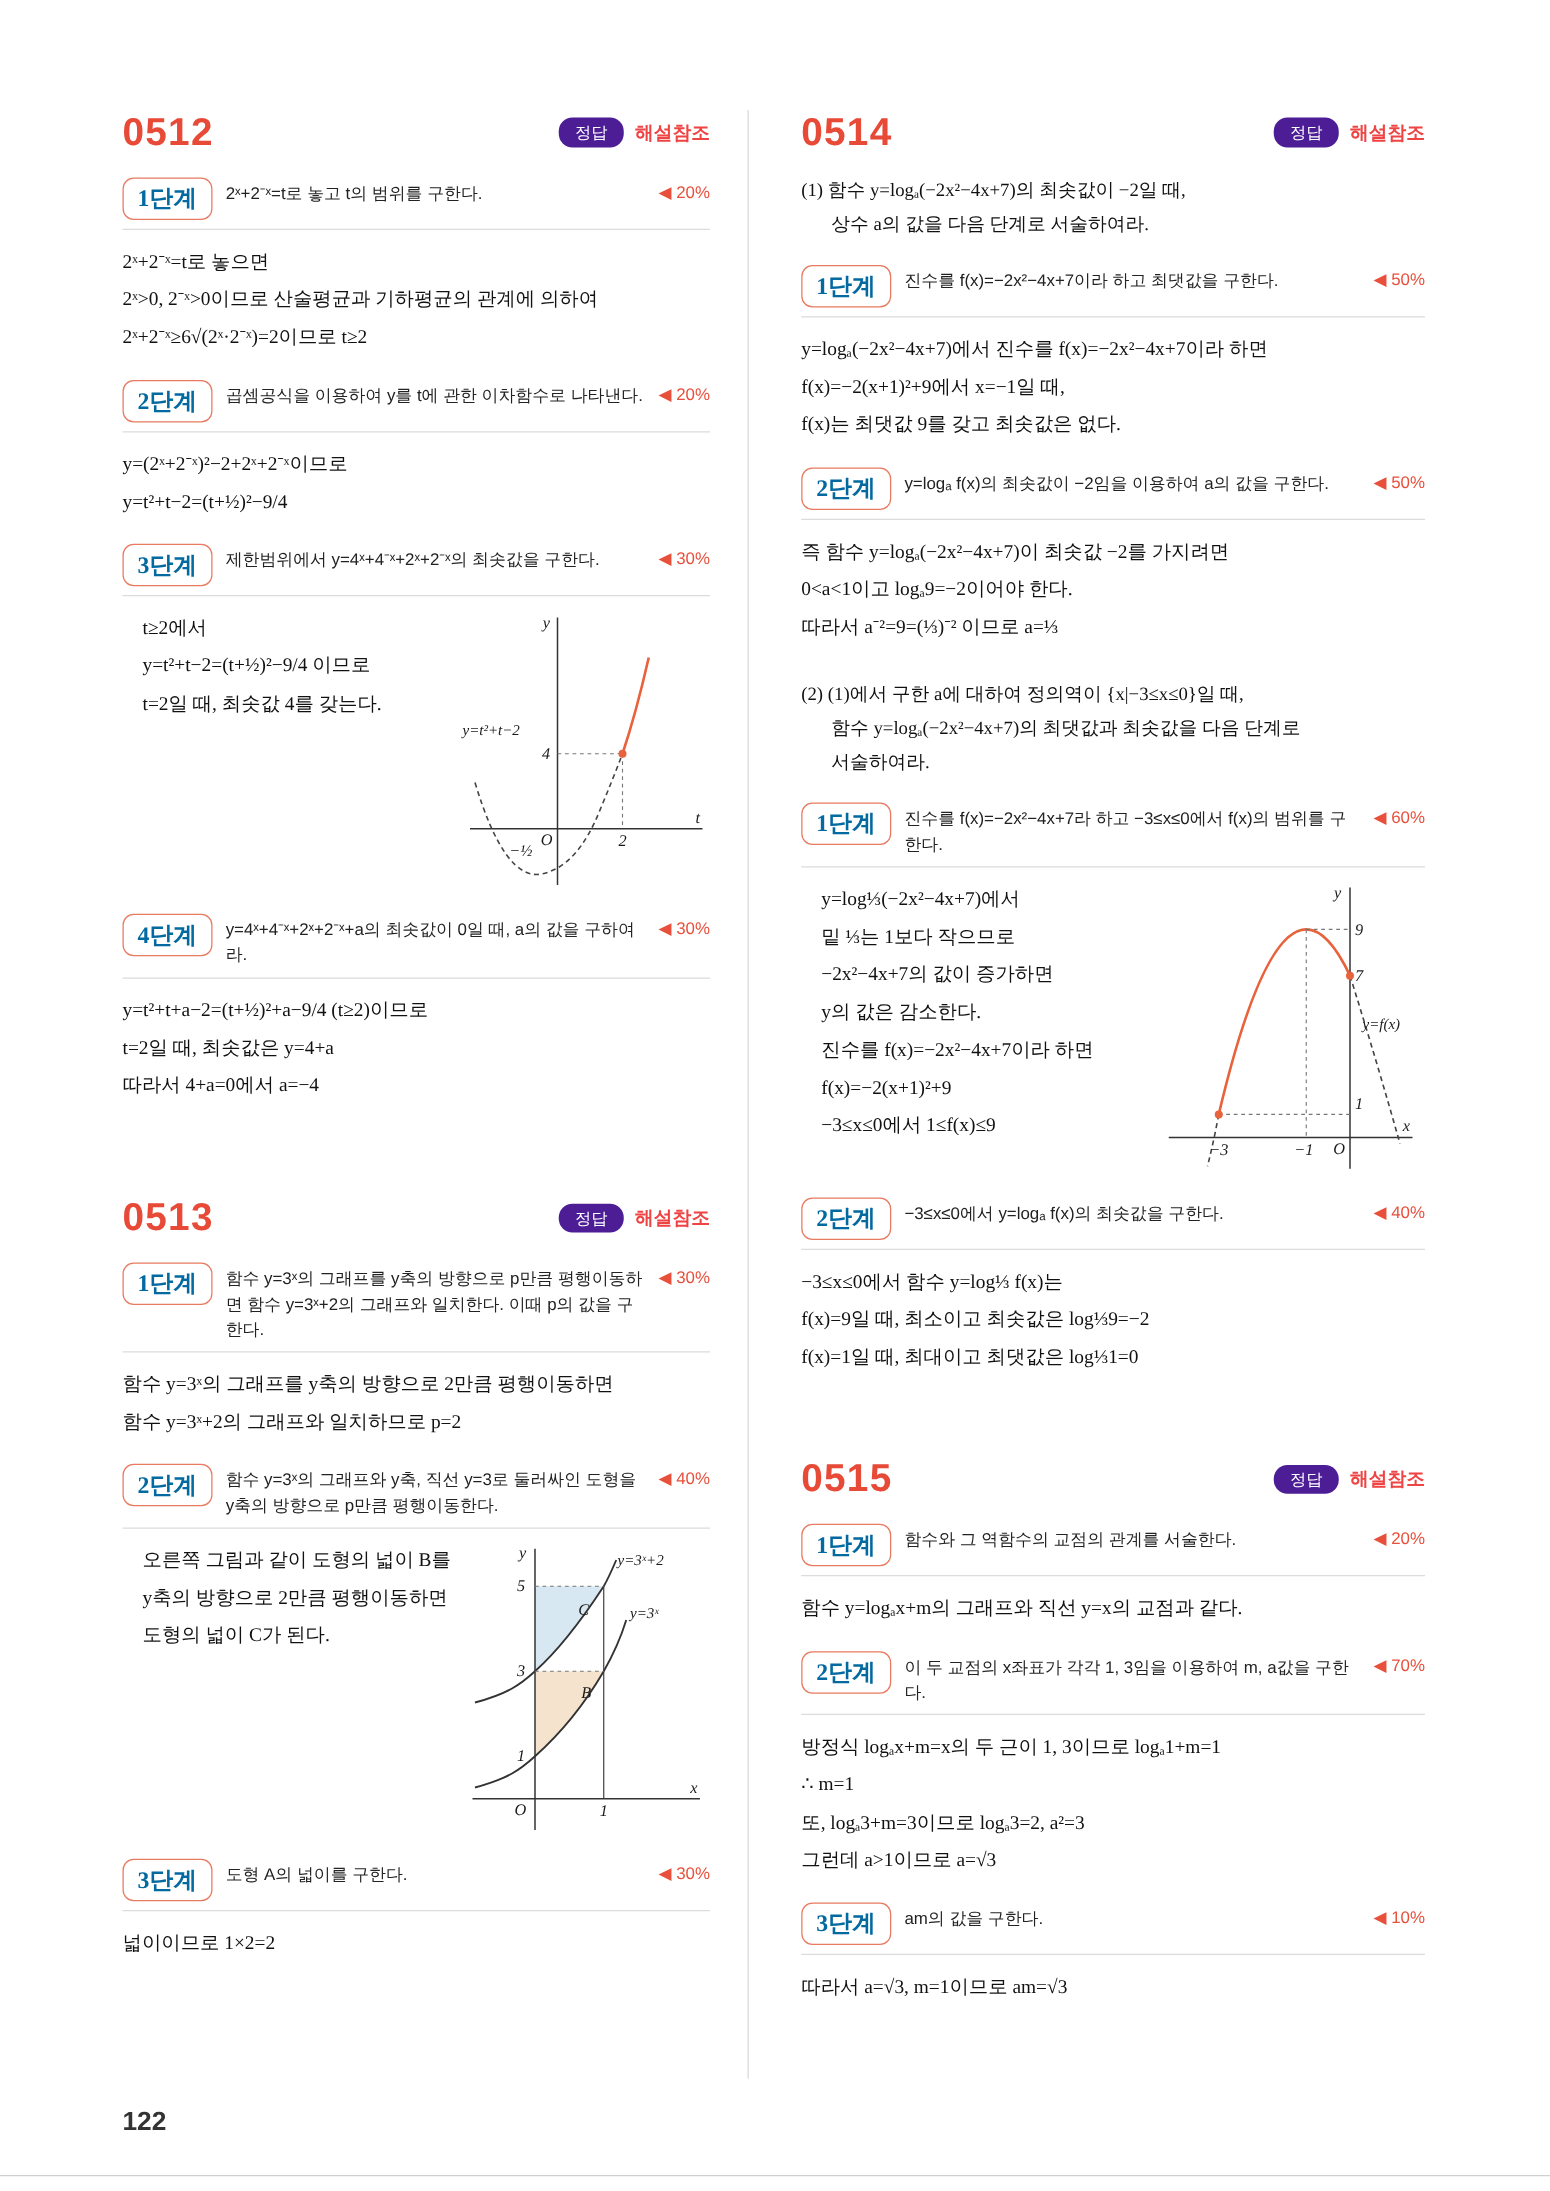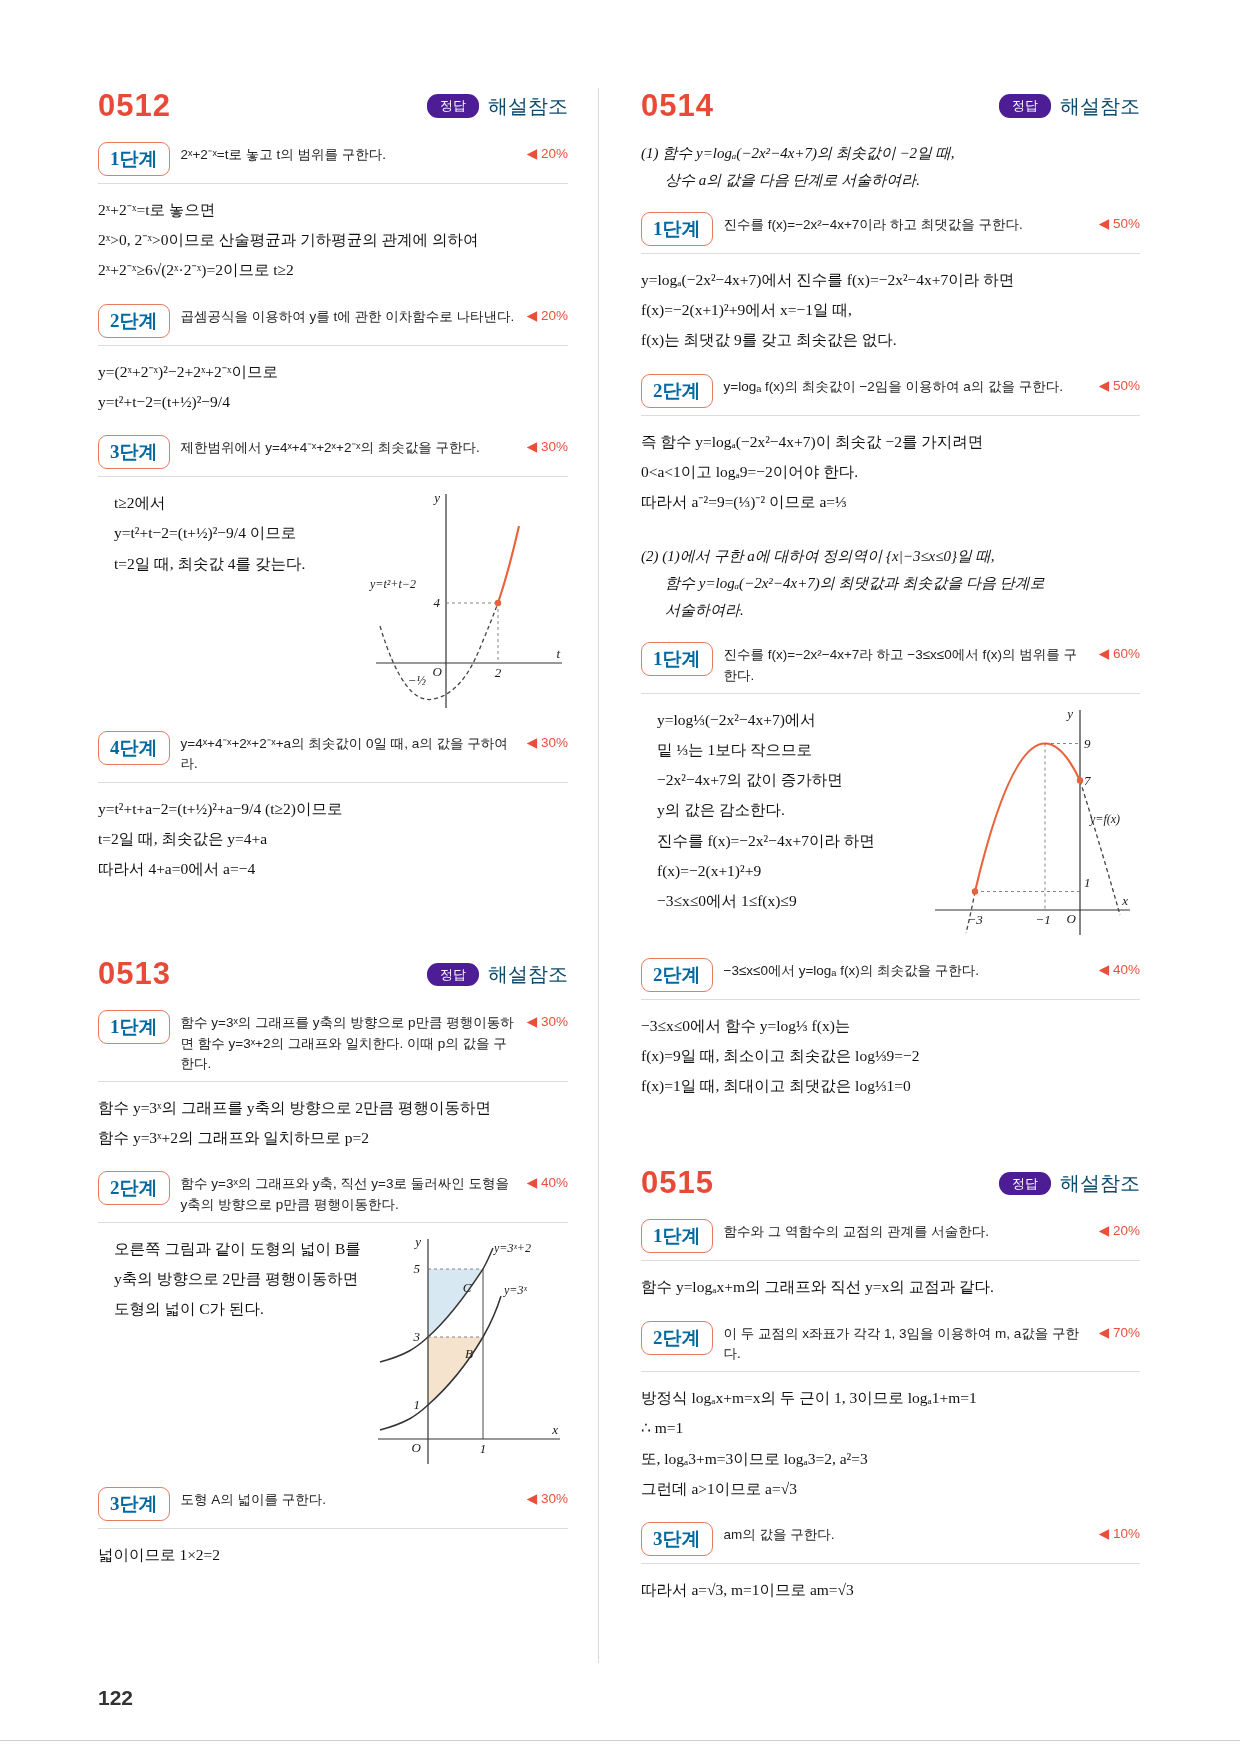--- a/index.html
+++ b/index.html
@@ -8,31 +8,31 @@
   .cols { display: flex; padding: 88px 76px 0 98px; }
   .col { width: 500px; }
   .col-left { padding-right: 30px; }
   .col-right { border-left: 1px solid #d9d9d9; padding-left: 42px; width: 542px; }
 
   .problem { margin-bottom: 58px; }
   .prob-head { display: flex; align-items: center; justify-content: space-between; margin-bottom: 16px; }
   .prob-num { font-size: 31px; font-weight: 800; color: #e84a38; letter-spacing: 1px; }
   .ans { display: flex; align-items: center; gap: 9px; }
   .badge { background: #4c1d95; color: #fff; font-size: 13px; padding: 2px 13px; border-radius: 11px; line-height: 1.5; }
-  .ans-text { font-weight: 400; font-size: 20px; color: #0c4a6e; }
+  .ans-text { font-weight: 700; font-size: 15px; color: #ef4444; }
 
   .step { display: flex; align-items: flex-start; gap: 11px; border-bottom: 1px solid #dcdcdc; padding-bottom: 7px; margin: 18px 0 11px 0; }
   .step-tag { border: 1.6px solid #e87a60; color: #0369a1; border-radius: 9px; padding: 3px 11px; font-size: 19px; font-weight: 700; white-space: nowrap; background: #fff; font-family: Liberation Serif, serif; }
   .step-desc { flex: 1; font-size: 13.5px; line-height: 1.5; padding-top: 3px; color: #222; }
   .step-pct { color: #e8503c; font-size: 13.5px; white-space: nowrap; padding-top: 3px; }
 
   .mline { font-family: "Liberation Serif", serif; font-size: 15.5px; line-height: 1.95; color: #111; }
   .qline { font-family: "Liberation Serif", serif; font-size: 15px; line-height: 1.8; color: #111; }
   .qline.indent { padding-left: 24px; }
-  .qblock { margin: 14px 0 10px 0; font-style: italic; }
+  .qblock { margin: 14px 0 10px 0; }
 
   .fig-row { display: flex; align-items: flex-start; }
   .fig-text { flex: 1; margin-left: 16px; }
   .fig { flex-shrink: 0; }
 
   svg text { font-family: "Liberation Serif", serif; font-size: 13px; font-style: italic; fill: #1a1a1a; }
   svg text.small { font-size: 12px; }
   .axis { stroke: #333; stroke-width: 1.2; }
   .curve { stroke: #333; stroke-width: 1.5; fill: none; }
   .dashcurve { stroke: #444; stroke-width: 1.3; fill: none; stroke-dasharray: 4 3; }

